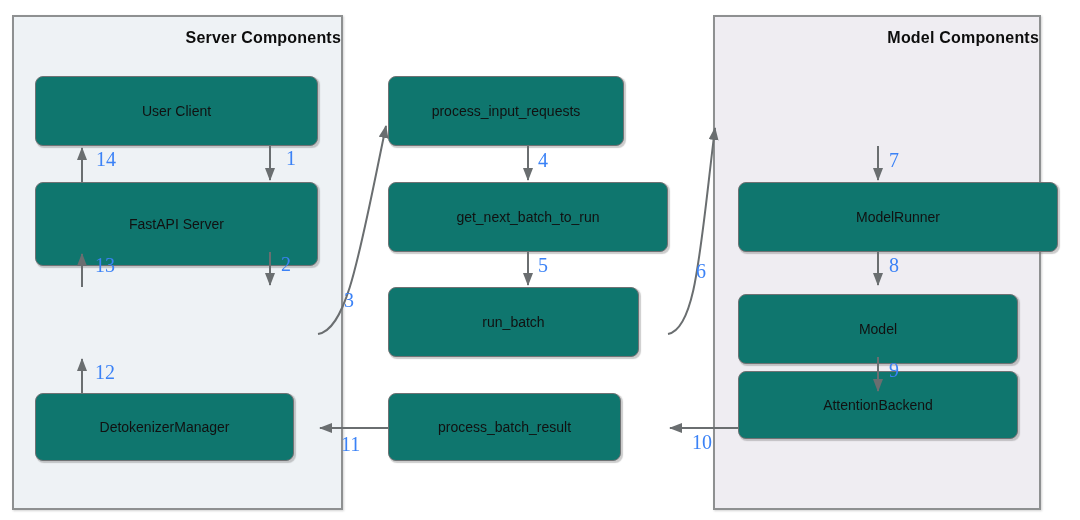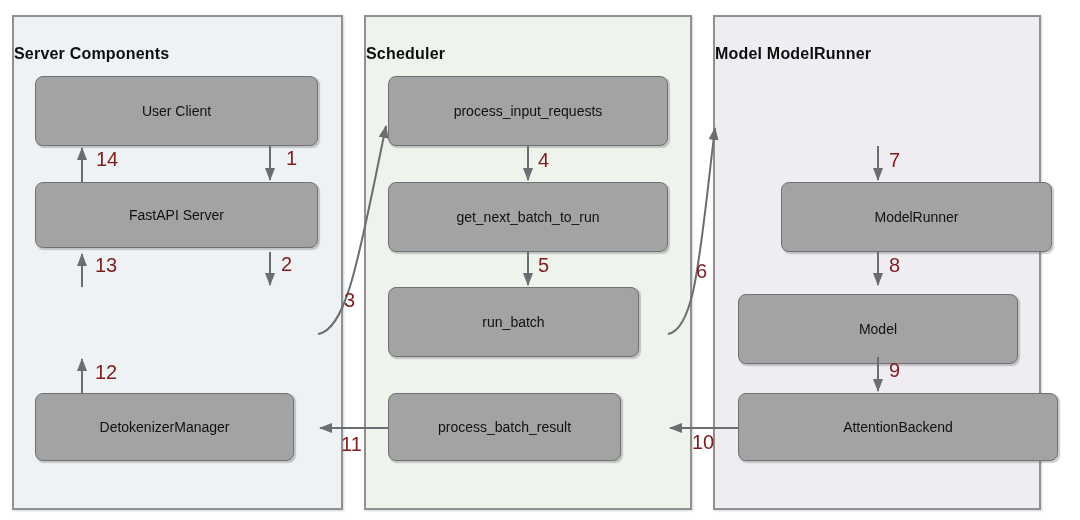--- a/index.html
+++ b/index.html
@@ -21,30 +21,30 @@
     height: 495px;
     border: 2px solid #8e9091;
     box-sizing: border-box;
     box-shadow: 1px 1px 2px rgba(130,130,130,0.35);
   }
   .col-0 { left: 12px;  width: 331px; background: #eef2f5; }
   .col-1 { left: 364px; width: 328px; background: #eef3ec; }
   .col-2 { left: 713px; width: 328px; background: #efedf2; }
   .col-title {
     margin: 0;
-    padding-top: 28px;
-    text-align: left;
+    padding-top: 12px;
+    text-align: right;
     font-size: 16px;
     font-weight: bold;
     color: #0d0d0d;
     letter-spacing: 0.2px;
   }
   .node {
     position: absolute;
-    background: #a3a3a3;
+    background: #0f766e;
     border: 1.5px solid #6f7274;
     border-radius: 8px;
     box-sizing: border-box;
     display: flex;
     align-items: center;
     justify-content: center;
     box-shadow: 1.5px 1.5px 1px rgba(110,110,110,0.35);
   }
   .node span {
     font-size: 14px;
@@ -55,68 +55,66 @@
     position: absolute;
     left: 0; top: 0;
     width: 1080px;
     height: 520px;
     pointer-events: none;
   }
   .edge-label {
     position: absolute;
     font-size: 20px;
     line-height: 1;
-    color: #7f1d1d;
+    color: #3b82f6;
+    font-family: Liberation Serif, serif;
   }
 </style>
 </head>
 <body>
 
 <div class="canvas">
 
   <section class="col col-0">
     <h2 class="col-title">Server Components</h2>
   </section>
-  <section class="col col-1">
-    <h2 class="col-title">Scheduler</h2>
-  </section>
   <section class="col col-2">
-    <h2 class="col-title">Model ModelRunner</h2>
+    <h2 class="col-title">Model Components</h2>
   </section>
 
   <div class="node" style="left:35px;top:76px;width:283px;height:70px">
     <span>User Client</span>
   </div>
-  <div class="node" style="left:35px;top:182px;width:283px;height:66px">
+  <div class="node" style="left:35px;top:182px;width:283px;height:84px">
     <span>FastAPI Server</span>
   </div>
   <div class="node" style="left:35px;top:393px;width:259px;height:68px">
     <span>DetokenizerManager</span>
   </div>
 
-  <div class="node" style="left:388px;top:76px;width:280px;height:70px">
+  <div class="node" style="left:388px;top:76px;width:236px;height:70px">
     <span>process_input_requests</span>
   </div>
   <div class="node" style="left:388px;top:182px;width:280px;height:70px">
     <span>get_next_batch_to_run</span>
   </div>
   <div class="node" style="left:388px;top:287px;width:251px;height:70px">
     <span>run_batch</span>
   </div>
   <div class="node" style="left:388px;top:393px;width:233px;height:68px">
     <span>process_batch_result</span>
   </div>
 
-  <div class="node" style="left:781px;top:182px;width:271px;height:70px">
+  <div class="node" style="left:738px;top:182px;width:320px;height:70px">
     <span>ModelRunner</span>
   </div>
   <div class="node" style="left:738px;top:294px;width:280px;height:70px">
     <span>Model</span>
   </div>
-  <div class="node" style="left:738px;top:393px;width:320px;height:68px">
+  <div class="node" style="left:738px;top:371px;width:280px;height:68px">
     <span>AttentionBackend</span>
   </div>
 
   <svg class="arrows" viewBox="0 0 1080 520" xmlns="http://www.w3.org/2000/svg">
     <defs>
       <marker id="ah" markerUnits="userSpaceOnUse" markerWidth="14" markerHeight="12" refX="12" refY="5" orient="auto">
         <path d="M0,0 L13,5 L0,10 Z" fill="#6a6e70"></path>
       </marker>
     </defs>
     <g stroke="#6a6e70" stroke-width="2" fill="none">

